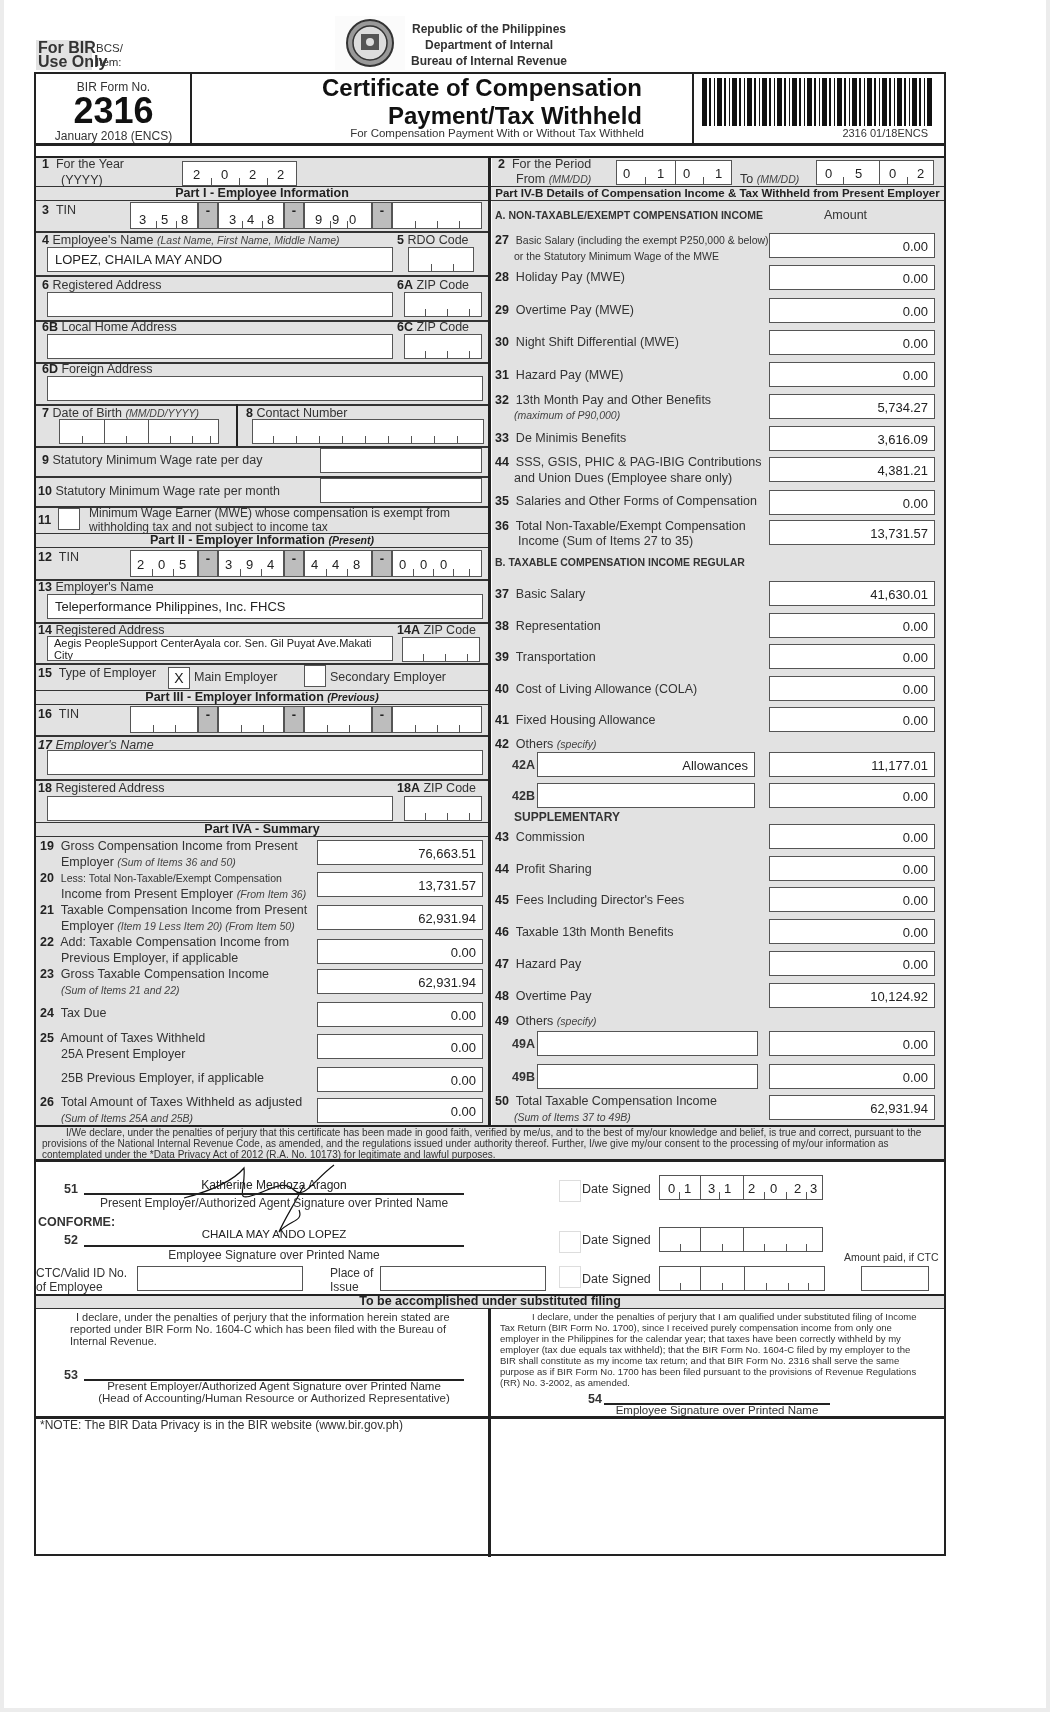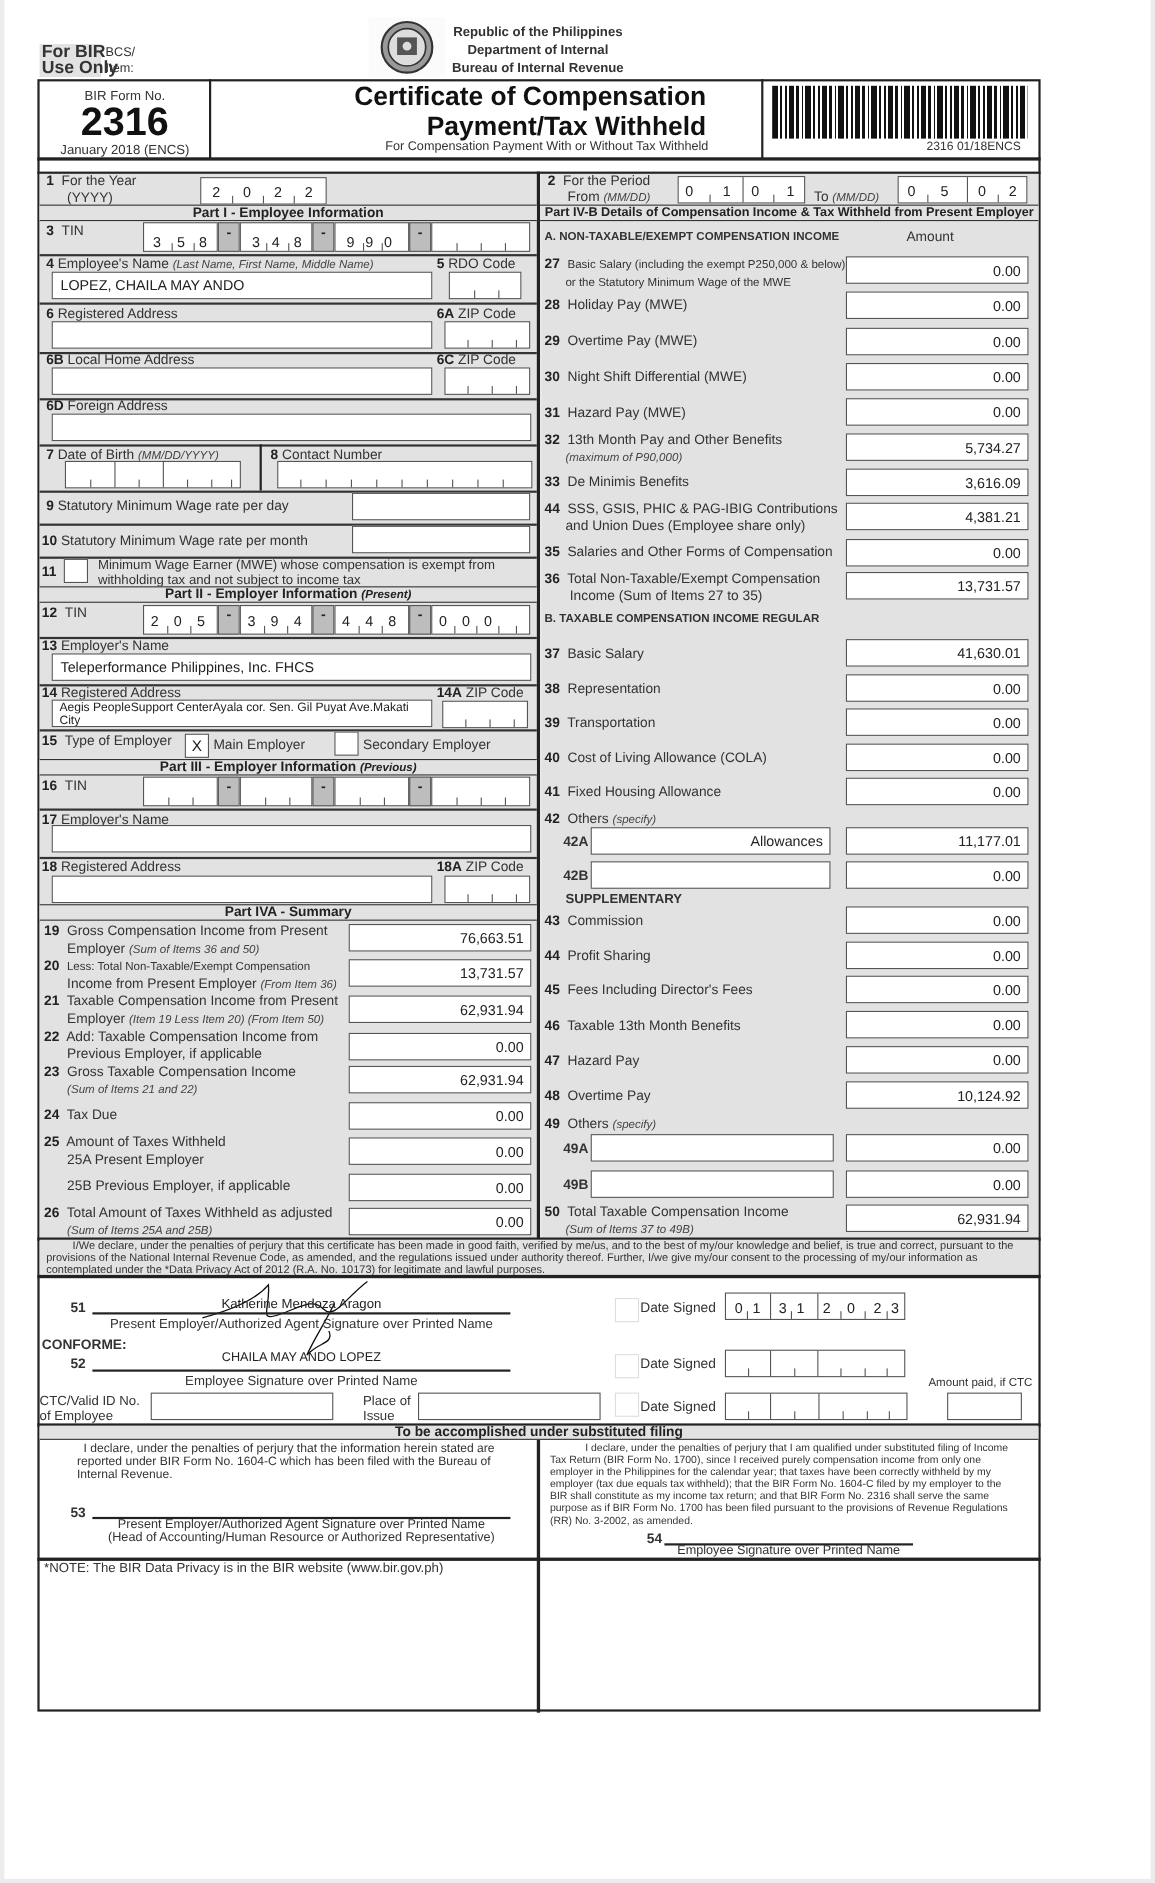--- a/index.html
+++ b/index.html
@@ -273,21 +273,21 @@
       </div>
     <div class="dash" style="left:242px;top:0;width:20px;height:27px;">-</div>
     <div class="box" style="left:262px;top:0;width:90px;height:27px;">
         <span class="tick" style="left:22px;"></span>
         <span class="tick" style="left:44px;"></span>
         <span class="tick" style="left:66px;"></span>
       </div>
   </div>
   <div class="thin" style="left:32px;top:735px;width:452px;height:1.5px;background:#333;"></div>
 
-  <div class="lbl" style="left:34px;top:738px;"><b>17</b> <span>Employer's Name</span></div>
+  <div class="lbl" style="left:34px;top:738px;font-style:italic;"><b>17</b> <span>Employer's Name</span></div>
   <div class="box" style="left:43px;top:750px;width:436px;height:25px;"></div>
   <div class="thin" style="left:32px;top:779px;width:452px;height:1.5px;background:#333;"></div>
 
   <div class="lbl" style="left:34px;top:781px;"><b>18</b> <span>Registered Address</span></div>
   <div class="box" style="left:43px;top:796px;width:346px;height:25px;"></div>
   <div class="lbl" style="left:393px;top:781px;"><b>18A</b> <span>ZIP Code</span></div>
   <div class="box" style="left:400px;top:796px;width:78px;height:25px;">
       <span class="tick" style="left:20px;"></span>
       <span class="tick" style="left:42px;"></span>
       <span class="tick" style="left:64px;"></span>

